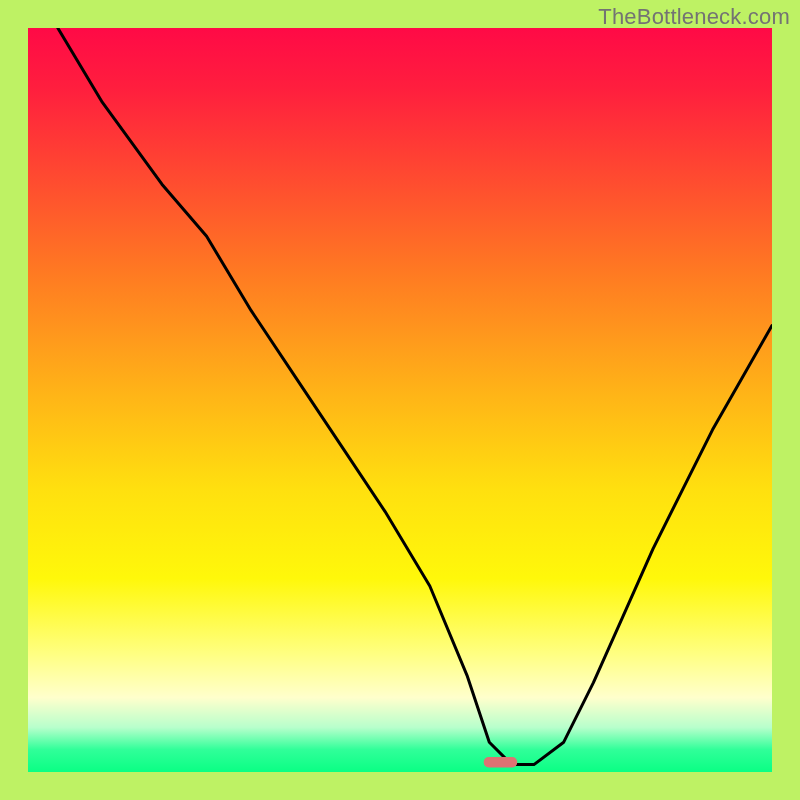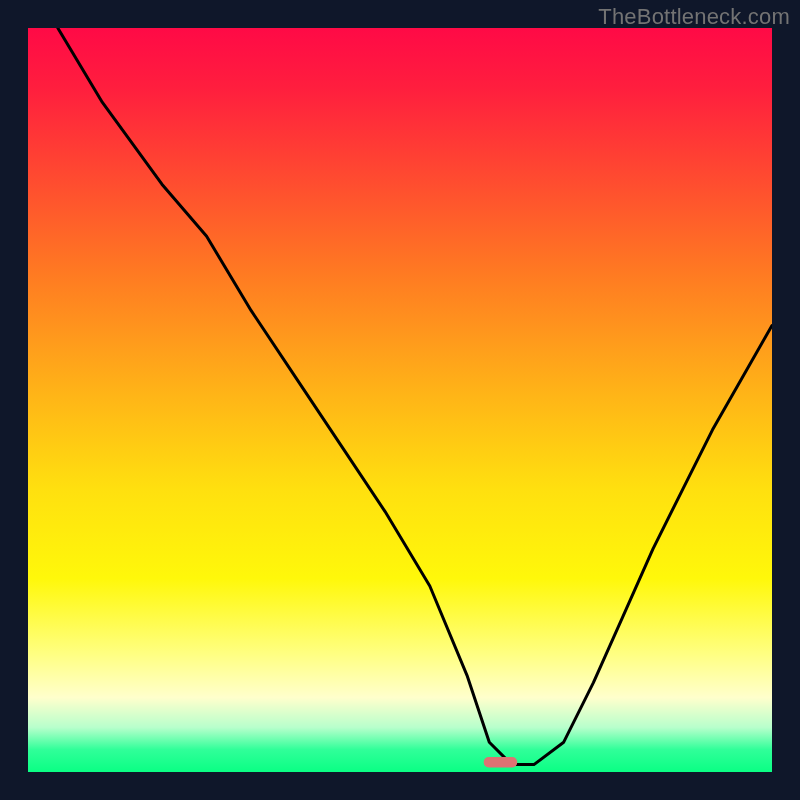--- a/index.html
+++ b/index.html
@@ -7,21 +7,21 @@
     padding: 0;
     width: 800px;
     height: 800px;
     background: #000;
     overflow: hidden;
   }
   .chart-wrap {
     position: relative;
     width: 800px;
     height: 800px;
-    background: #0f172a;
+    background: #bef264;
   }
   .plot-area {
     position: absolute;
     left: 28px;
     top: 28px;
     width: 744px;
     height: 744px;
   }
   .gradient-bg {
     position: absolute;

